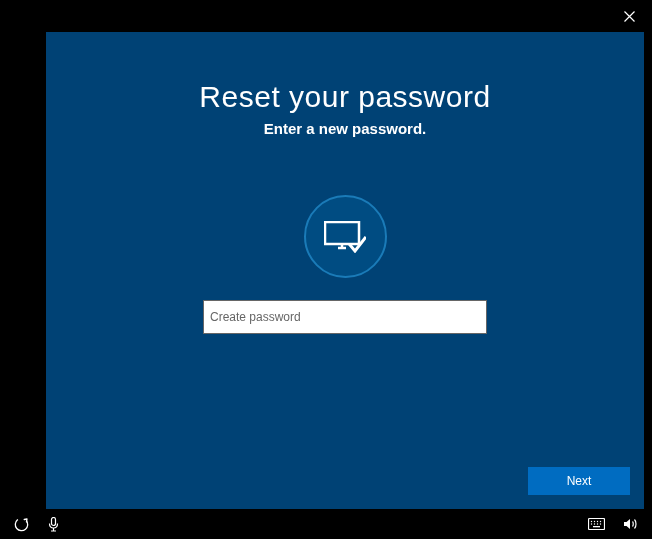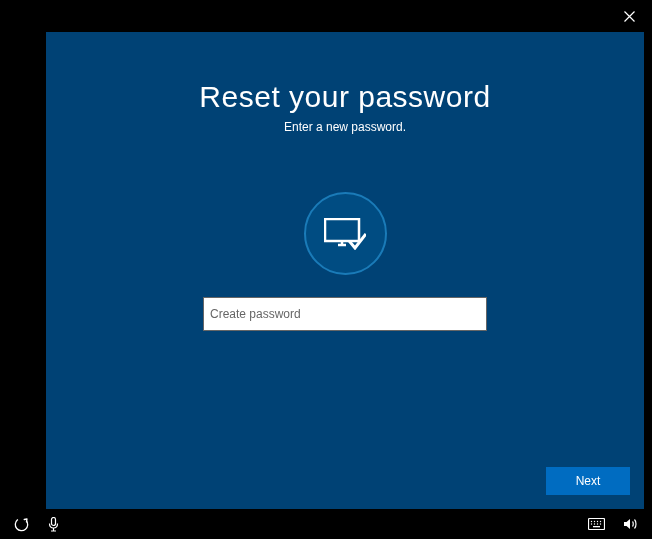--- a/index.html
+++ b/index.html
@@ -51,22 +51,22 @@
       margin-left: 38px;
     }
     .title {
       color: #fff;
       font-size: 30px;
       font-weight: 300;
       letter-spacing: 0.5px;
     }
     .subtitle {
       color: #fff;
-      font-size: 12px;
-      font-weight: 400;
+      font-size: 15px;
+      font-weight: 700;
       margin-top: 6px;
     }
     .icon-circle {
       width: 83px;
       height: 83px;
       border-radius: 50%;
       border: 2px solid #1a7bb8;
       background: #004c82;
       display: flex;
       align-items: center;
@@ -90,21 +90,21 @@
       outline: none;
       color: #333;
     }
     .password-input::placeholder {
       color: #666;
     }
     .next-btn {
       position: absolute;
       right: 14px;
       bottom: 14px;
-      width: 84px;
+      width: 102px;
       height: 28px;
       background: #006cc1;
       color: #fff;
       border: none;
       font-size: 12px;
       cursor: pointer;
       font-family: inherit;
     }
     .taskbar {
       position: absolute;

